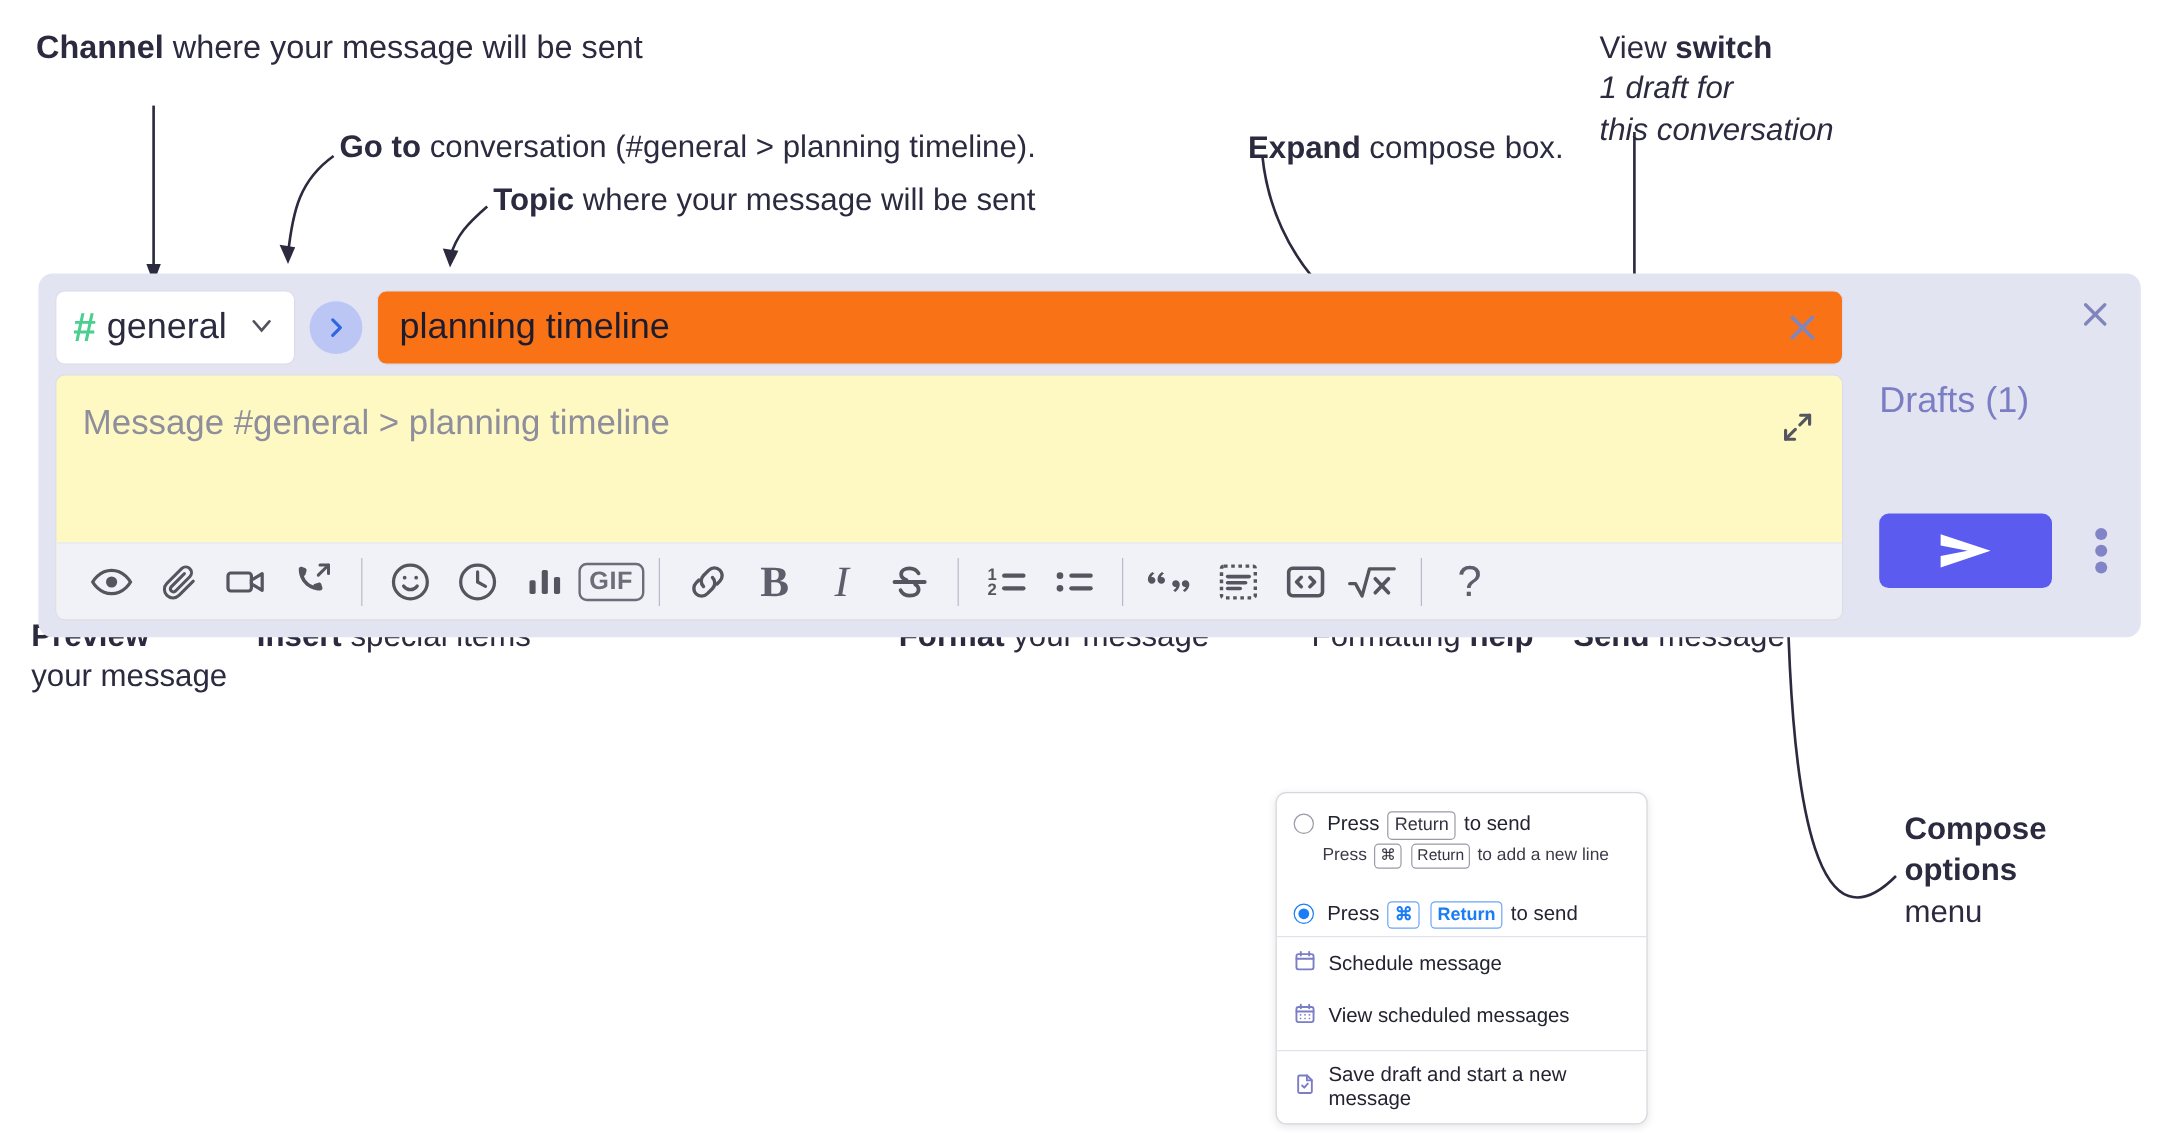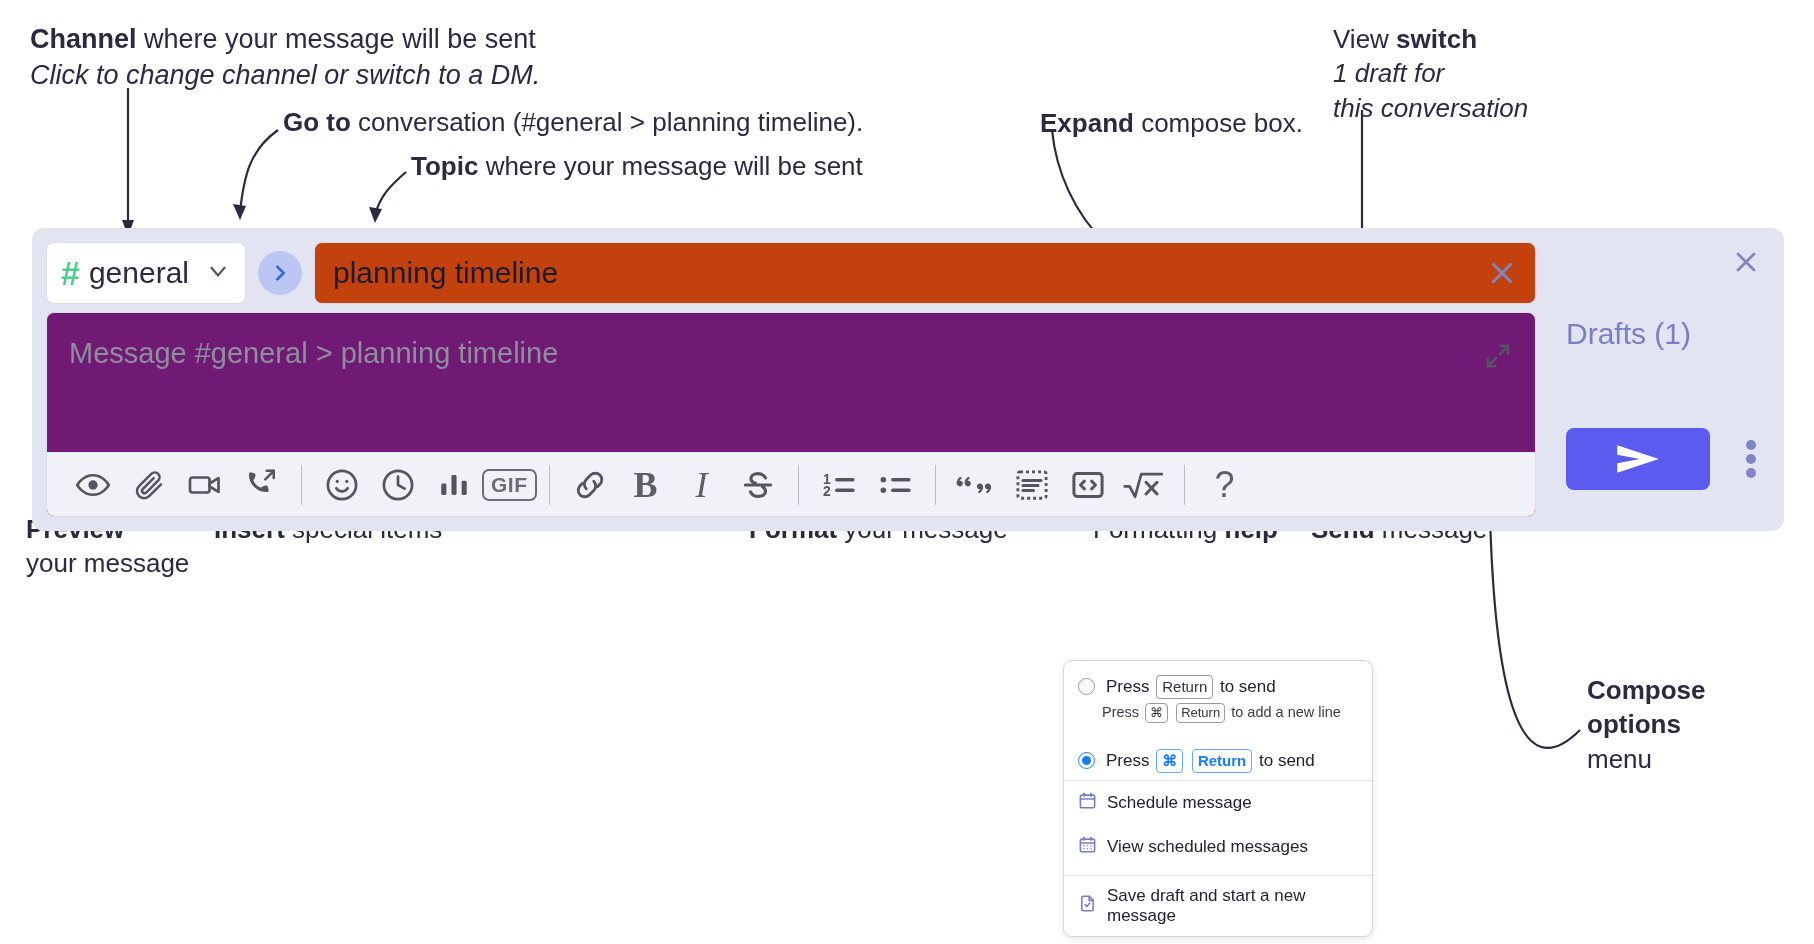--- a/index.html
+++ b/index.html
@@ -37,30 +37,30 @@
   }
   .hash { font-size:34px; color:#4ad08e; font-weight:bold; line-height:1; }
   .chip-label { font-size:30px; color:#2b2a3f; }
   .chev-d { margin-left:auto; }
   .goto-btn {
     width:44px; height:44px; border-radius:50%; background:#bcc6f5;
     display:flex; align-items:center; justify-content:center;
     margin:0 12px; cursor:pointer; flex:0 0 auto;
   }
   .topic-box {
-    flex:1; height:62px; background:#c2410c; border:1px solid #dcdce8; border-radius:8px;
+    flex:1; height:62px; background:#f97316; border:1px solid #dcdce8; border-radius:8px;
     display:flex; align-items:center; padding:0 16px 0 18px;
   }
   .topic-val { font-size:30px; color:#1d1c2e; flex:1; }
   .topic-clear { cursor:pointer; display:flex; }
 
   
   .msgcard {
     position:absolute; left:0; top:70px; width:100%; height:205px;
-    background:#701a75; border:1px solid #dcdce8; border-radius:8px; overflow:hidden;
+    background:#fef9c3; border:1px solid #dcdce8; border-radius:8px; overflow:hidden;
   }
   .msg-placeholder {
     position:absolute; left:22px; top:24px; font-size:29px; color:#8e8e9c;
   }
   .expand-btn { position:absolute; right:22px; top:28px; cursor:pointer; display:flex; }
 
   .toolbar {
     position:absolute; left:0; right:0; bottom:0; height:64px;
     background:#f1f2f7; border-top:1px solid #e6e7ef;
     display:flex; align-items:center; padding:0 18px; gap:0;
@@ -125,21 +125,20 @@
   .menu-item {
     display:flex; align-items:center; gap:10px; padding:10px 14px; font-size:17px;
     color:#232331; cursor:pointer;
   }
 </style>
 </head>
 <body>
 
 <div class="anno anno-lg" style="left:30px; top:22px;">
   <div><b>Channel</b><span> where your message will be sent</span></div>
-  <div><i>Click to change channel or switch to a DM.</i></div>
 </div>
 
 <div class="anno anno-md" style="left:283px; top:105px;">
   <b>Go to</b><span> conversation (#general &gt; planning timeline).</span>
 </div>
 
 <div class="anno anno-md" style="left:411px; top:149px;">
   <b>Topic</b><span> where your message will be sent</span>
 </div>
 

